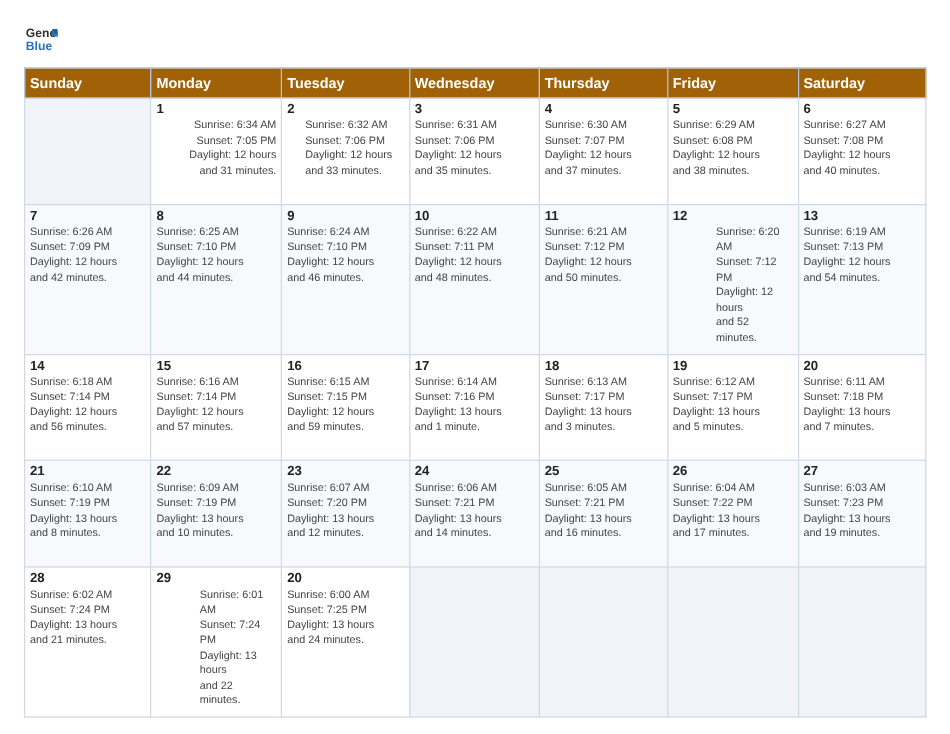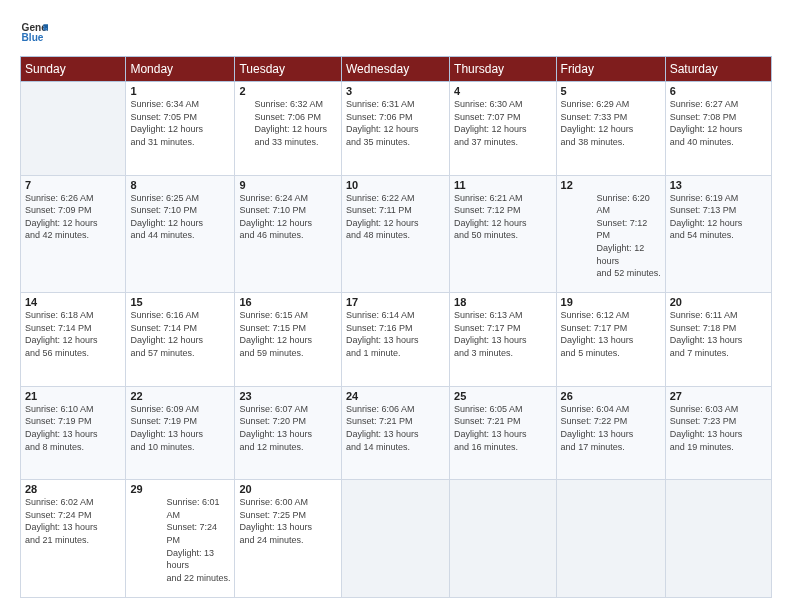--- a/index.html
+++ b/index.html
@@ -44,24 +44,24 @@
     .location {
       font-size: 14px;
       color: #555;
     }
     .calendar-table {
       width: 100%;
       border-collapse: collapse;
       flex: 1;
     }
     .calendar-table thead tr th {
-      background-color: #7f1d1d;
+      background-color: #a16207;
       color: #fff;
       font-size: 12px;
-      font-weight: normal;
+      font-weight: bold;
       padding: 5px 4px;
       text-align: left;
       border: 1px solid #b0c4de;
     }
     .calendar-table tbody tr td {
       border: 1px solid #d0d8e4;
       vertical-align: top;
       padding: 3px 4px;
       font-size: 9.5px;
       color: #333;
@@ -121,21 +121,21 @@
           <th>Thursday</th>
           <th>Friday</th>
           <th>Saturday</th>
         </tr>
     </thead>
     <tbody id="calendar-body">
     <tr>
           <td class="empty-cell"></td>
           <td>
             <span class="day-num">1</span>
-            <div class="day-info" style="white-space: pre-line;">Sunrise: 6:34 AM
+            <div class="day-info" style="white-space: pre-line; text-align: right;">Sunrise: 6:34 AM
 Sunset: 7:05 PM
 Daylight: 12 hours
 and 31 minutes.</div>
           </td>
           <td>
             <span class="day-num">2</span>
             <div class="day-info" style="white-space: pre-line; margin-left: 15px;">Sunrise: 6:32 AM
 Sunset: 7:06 PM
 Daylight: 12 hours
 and 33 minutes.</div>
@@ -150,21 +150,21 @@
           <td>
             <span class="day-num">4</span>
             <div class="day-info" style="white-space: pre-line;">Sunrise: 6:30 AM
 Sunset: 7:07 PM
 Daylight: 12 hours
 and 37 minutes.</div>
           </td>
           <td>
             <span class="day-num">5</span>
             <div class="day-info" style="white-space: pre-line;">Sunrise: 6:29 AM
-Sunset: 7:33 PM
+Sunset: 6:08 PM
 Daylight: 12 hours
 and 38 minutes.</div>
           </td>
           <td>
             <span class="day-num">6</span>
             <div class="day-info" style="white-space: pre-line;">Sunrise: 6:27 AM
 Sunset: 7:08 PM
 Daylight: 12 hours
 and 40 minutes.</div>
           </td>

